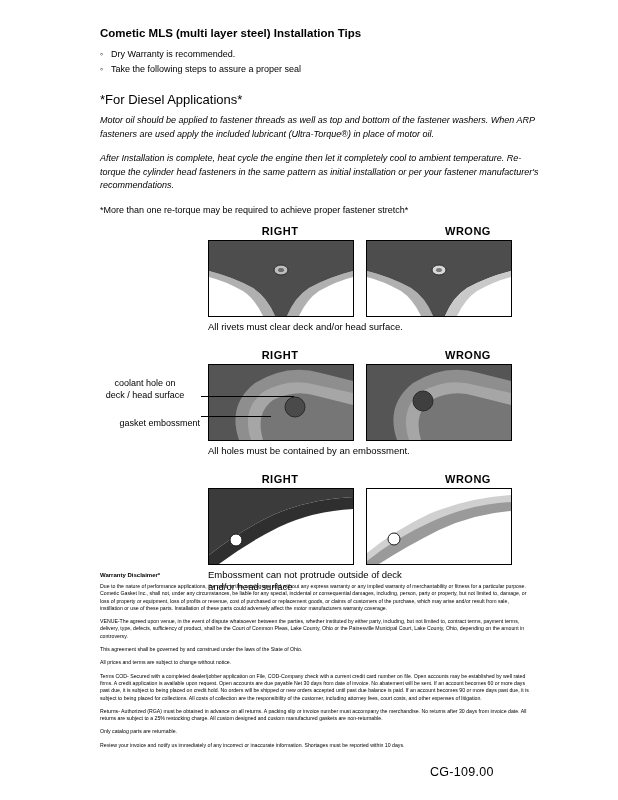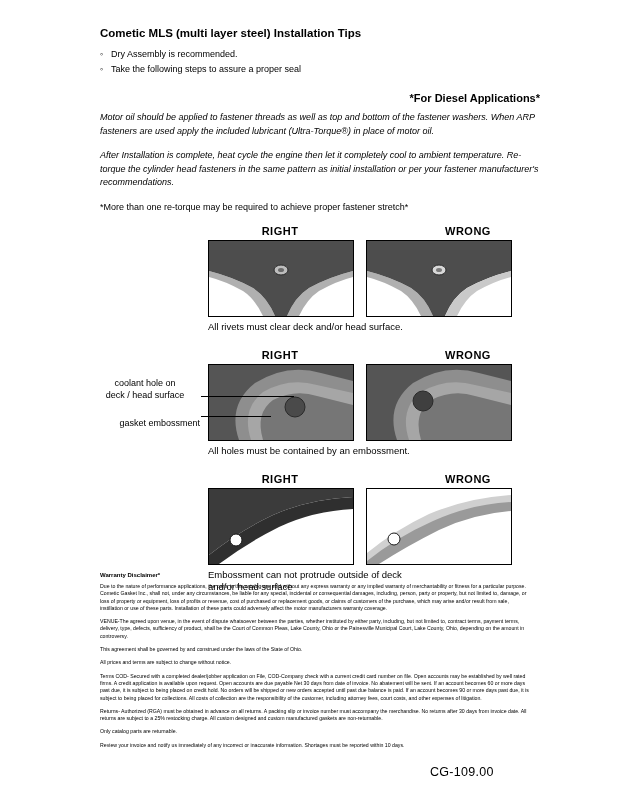--- a/index.html
+++ b/index.html
@@ -65,24 +65,23 @@
     position: relative;
   }
   ul.subbullets > li::before {
     content: "\2022";
     position: absolute;
     left: 0;
     top: 0;
     font-size: 9px;
   }
   h2.subtitle {
-    font-size: 11px;
-    font-weight: bold;
+    font-size: 13px;
+    font-weight: normal;
     margin: 16px 0 7px 0;
-    text-align: right;
   }
   p.body {
     font-size: 9px;
     line-height: 13.5px;
     margin: 0 0 11px 0;
     font-style: italic;
   }
   p.note {
     font-size: 9px;
     line-height: 13.5px;
@@ -176,21 +175,21 @@
 </style>
 </head>
 <body>
 
 <div class="page">
 
   <div class="content">
     <h1 class="title">Cometic MLS (multi layer steel) Installation Tips</h1>
 
     <ul class="bullets">
-      <li>Dry Assembly is recommended.</li>
+      <li>Dry Warranty is recommended.</li>
       <li>
         <span>Take the following steps to assure a proper seal</span>
       </li>
     </ul>
 
     <h2 class="subtitle">*For Diesel Applications*</h2>
     <p class="body">Motor oil should be applied to fastener threads as well as top and bottom of the fastener washers.  When ARP fasteners are used apply the included lubricant (Ultra-Torque®) in place of motor oil.</p>
     <p class="body">After Installation is complete, heat cycle the engine then let it completely cool to ambient temperature. Re-torque the cylinder head fasteners in the same pattern as initial installation or per your fastener manufacturer's recommendations.</p>
     <p class="note">*More than one re-torque may be required to achieve proper fastener stretch*</p>
   </div>

